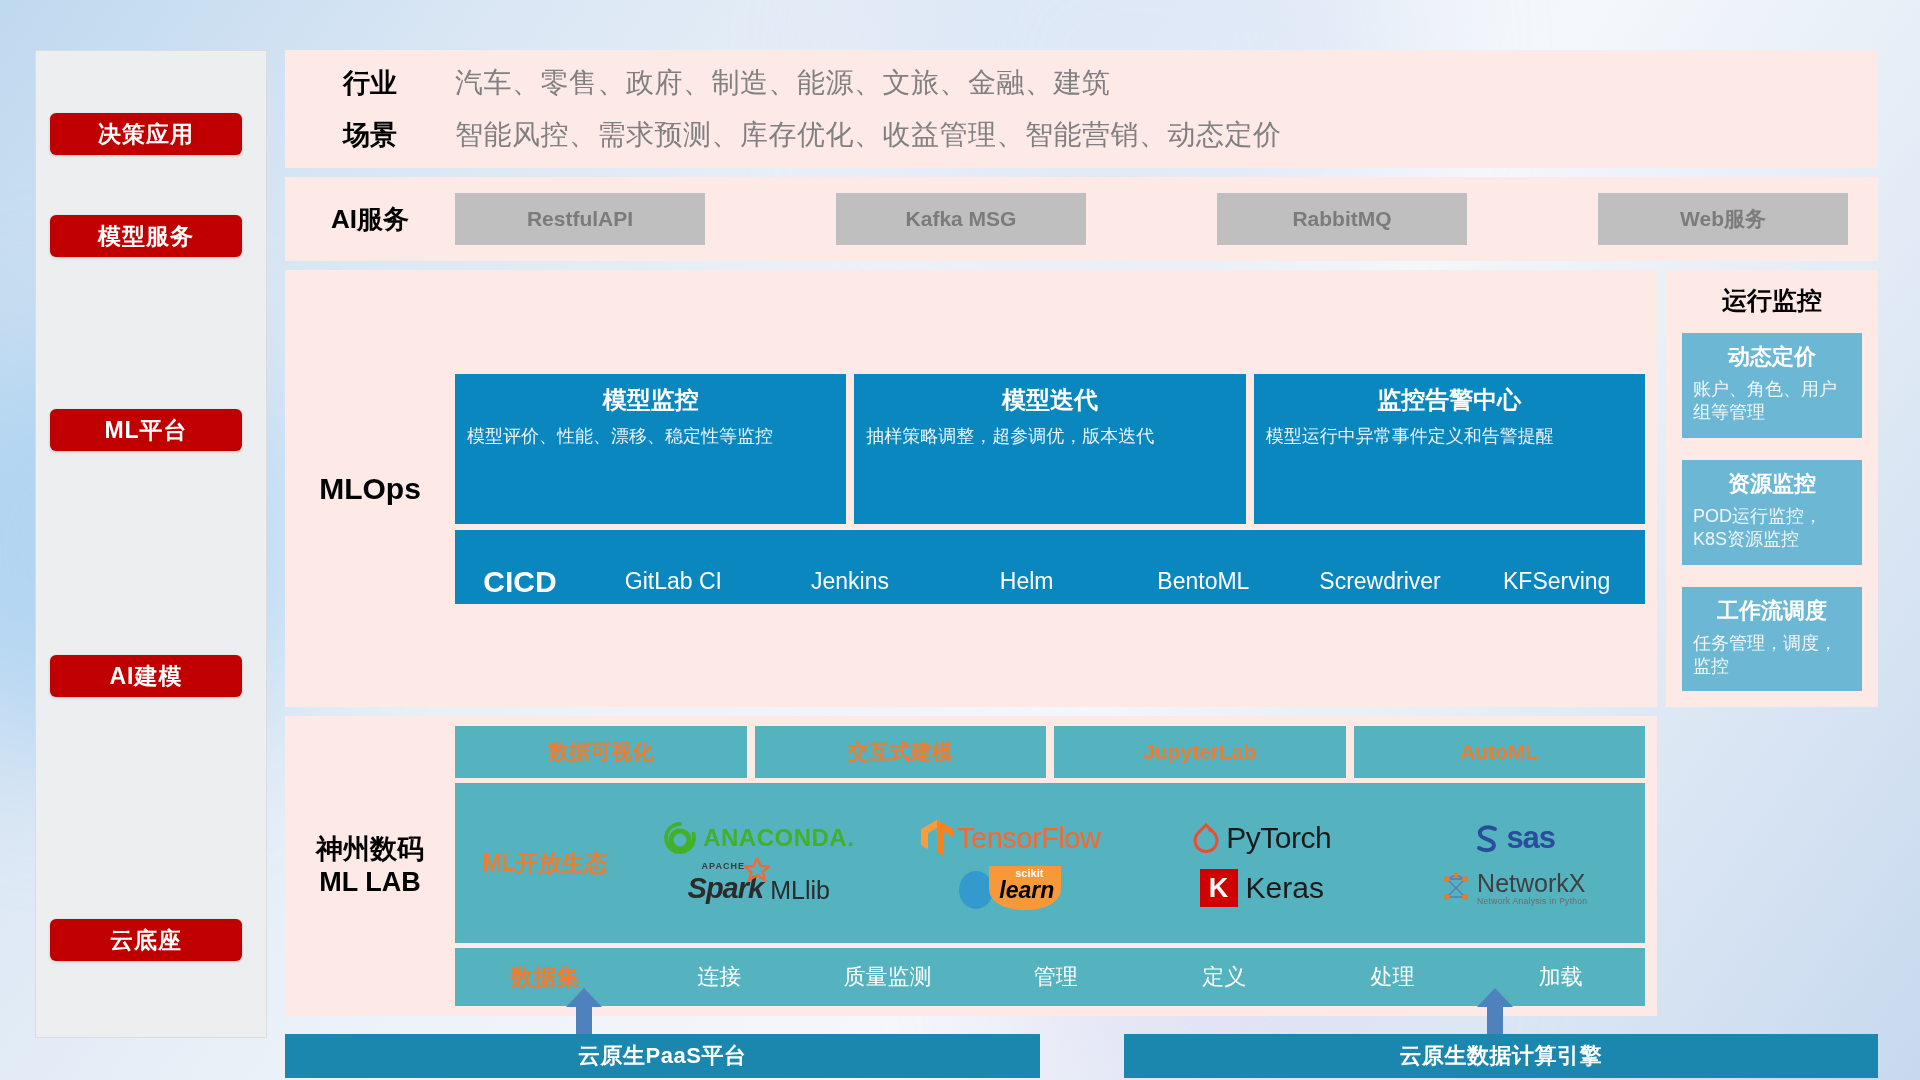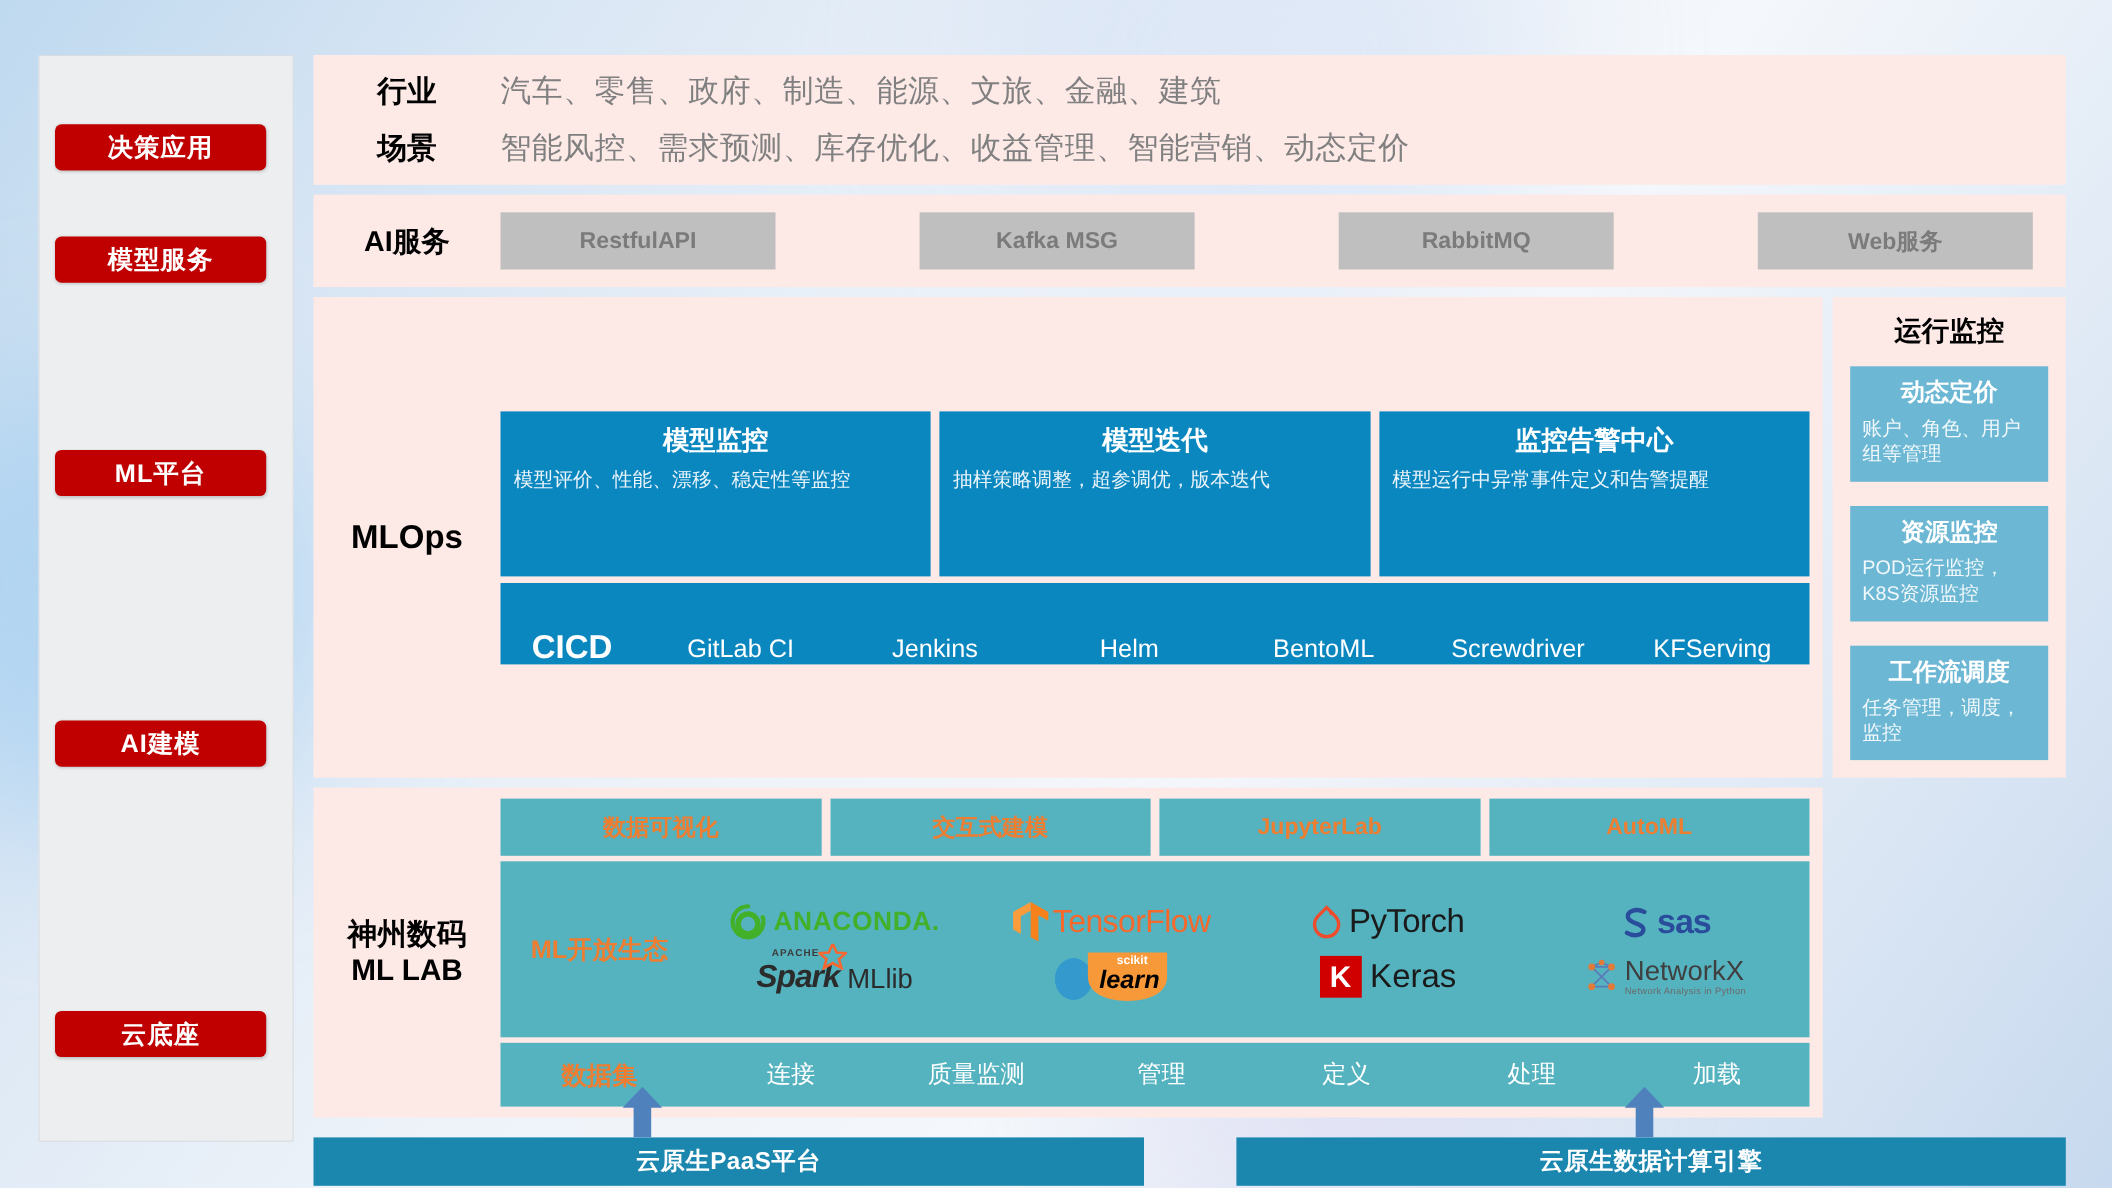--- a/index.html
+++ b/index.html
@@ -68,21 +68,21 @@
   .mlops-key { width:170px; flex:0 0 170px; text-align:center; font-size:30px; font-weight:bold; color:#000; }
   .mlops-body { flex:1; display:flex; flex-direction:column; gap:6px; }
   .mlops-cards { display:flex; gap:8px; }
   .mlops-card {
     flex:1; background:#0b87c0; color:#fff; padding:10px 12px 14px 12px;
     min-height:150px;
   }
   .mlops-card h4 { text-align:center; font-size:24px; font-weight:bold; margin-bottom:8px; }
   .mlops-card p { font-size:18px; line-height:1.35; color:#e9f4fa; }
 
-  .cicd-row { background:#0b87c0; height:74px; display:flex; align-items:flex-end; padding-top:30px; overflow:hidden; }
+  .cicd-row { background:#0b87c0; height:74px; display:flex; align-items:center; padding-top:30px; overflow:hidden; }
   .cicd-label { width:130px; flex:0 0 130px; text-align:center; color:#fff; font-size:30px; font-weight:bold; line-height:1; }
   .cicd-items { flex:1; display:flex; }
   .cicd-cell { flex:1; text-align:center; color:#fff; font-size:23px; line-height:1.25; padding:0 2px; }
 
   
   .mon-rail {
     width:212px; flex:0 0 212px; background:#fdeae7;
     padding:14px 16px 16px 16px; display:flex; flex-direction:column;
   }
   .mon-title { text-align:center; font-size:25px; font-weight:bold; color:#000; margin-bottom:16px; }

